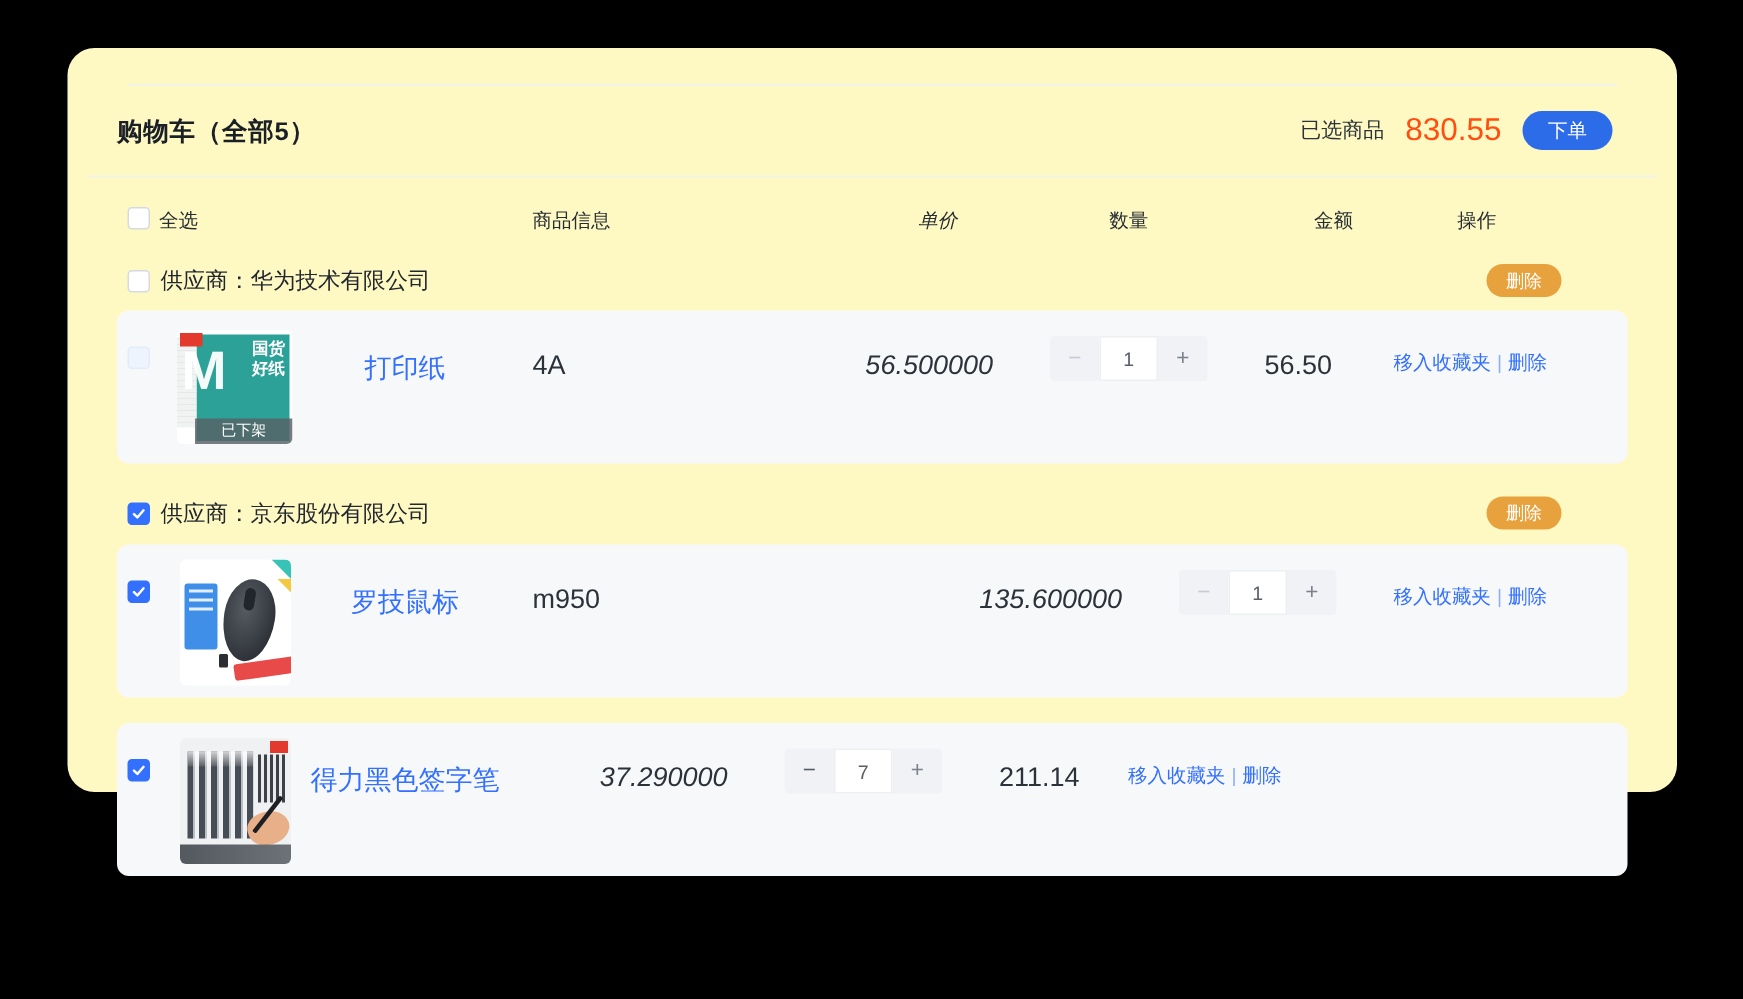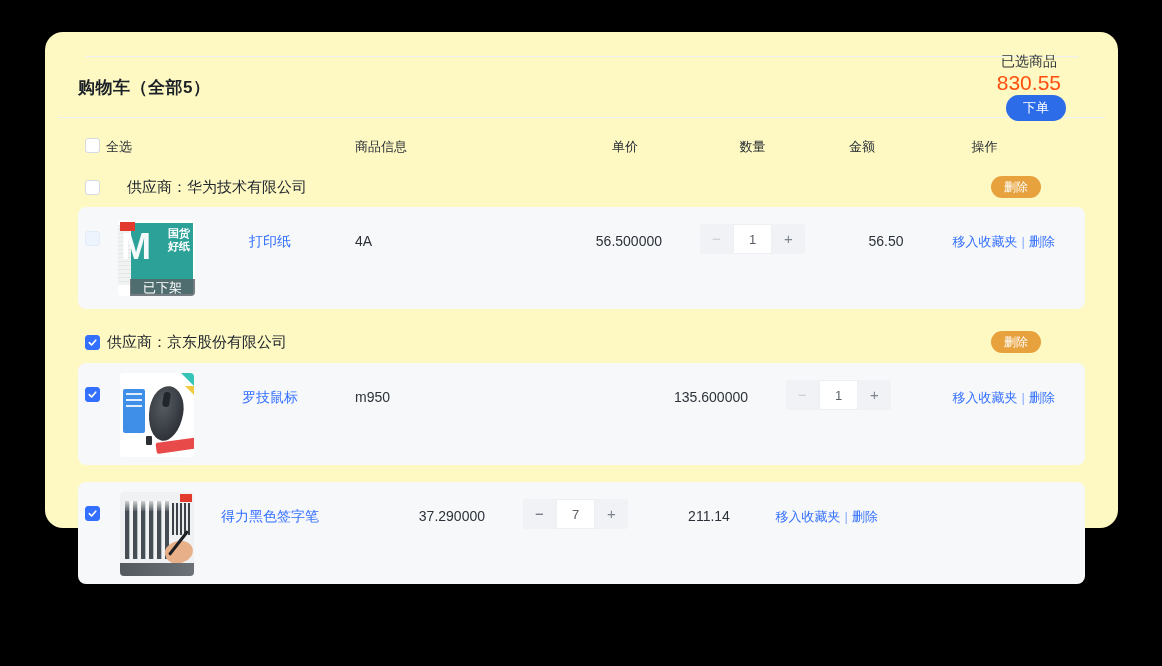--- a/index.html
+++ b/index.html
@@ -14,65 +14,65 @@
     position:absolute; left:45px; top:32px;
     width:1073px; height:496px;
     background:#fef9c3; border-radius:18px;
   }
   .top-divider { height:1px; background:#f0f1f3; margin:24px 40px 0; }
   .mid-divider { height:1px; background:#f0f1f3; margin:0 13px; }
 
   
   .title-bar { height:60px; display:flex; align-items:center; justify-content:space-between; padding:0 43px 0 33px; }
   .title { font-size:17px; font-weight:bold; color:#1b2026; letter-spacing:.5px; }
-  .summary { display:flex; align-items:center;flex-direction:column; }
+  .summary { display:flex; align-items:center; }
   .sum-label { font-size:14px; color:#2c3339; margin-right:14px; }
   .sum-total { font-size:21px; color:#ff4e0f; margin-right:14px; }
   .order-btn { background:#2d6ce8; color:#fff; font-size:13px; border:none; border-radius:14px; height:26px; padding:0 17px; cursor:pointer; }
 
   
   .c-check { width:40px; flex:none; }
   .c-img   { width:77px; flex:none; }
   .c-name  { width:150px; flex:none; text-align:center; }
   .c-spec  { flex:1; padding-left:10px; }
-  .c-price { width:140px; flex:none; text-align:right; }
+  .c-price { width:140px; flex:none; text-align:right;font-style:italic; }
   .c-qty   { width:181px; flex:none; }
-  .c-amt   { width:86px; flex:none; text-align:center; }
-  .c-ops   { width:156px; flex:none; text-align:right; padding-right:30px; }
+  .c-amt   { width:86px; flex:none; text-align:left; }
+  .c-ops   { width:156px; flex:none; text-align:left; padding-right:30px; }
 
   
   .thead { display:flex; margin:0 33px; padding:20px 0 12px; font-size:13px; color:#272d34; align-items:center; }
   .h-group { width:267px; flex:none; display:flex; align-items:flex-start; }
   .h-group .checkbox { margin-left:7px; margin-right:6px; }
   .thead .c-price { padding-right:24px; }
-  .thead .c-amt { text-align:left; padding-left:6px; }
+  .thead .c-amt { text-align:center; padding-left:6px; }
   .thead .c-ops { text-align:center; padding-right:45px; }
 
   
   .checkbox { width:15px; height:15px; border-radius:3px; border:1px solid #d5d9e0; background:#fff; flex:none; display:flex; align-items:center; justify-content:center; cursor:pointer; }
   .checkbox.checked { background:#3370ff; border-color:#3370ff; }
   .checkbox.soft { background:#eef4fd; border-color:#e2ebf9; }
   .checkbox svg { display:block; }
 
   
   .supplier-row { display:flex; align-items:center; margin:0 33px; height:34px; }
   .supplier-row .checkbox { margin-left:7px; }
   .supplier-name { font-size:15px; color:#22272e; margin-left:7px; }
   .supplier-del { margin-left:auto; margin-right:44px; background:#e7a23e; color:#fff; border:none; border-radius:11px; height:22px; padding:0 13px; font-size:12px; cursor:pointer; }
-  .sr-1 { margin-top:2px;gap:20px; }
+  .sr-1 { margin-top:2px; }
   .sr-2 { margin-top:16px; }
 
   
   .item-row { display:flex; align-items:flex-start; margin:0 33px; height:102px; background:#f7f8fa; border-radius:8px; }
   .ir-1 { margin-top:3px; }
   .ir-2 { margin-top:4px; }
   .ir-3 { margin-top:17px; }
   .item-row .c-check { padding-top:24px; }
   .item-row .checkbox { margin-left:7px; }
-  .cell-txt { padding-top:26px; font-size:14px; color:#2c3239; }
+  .cell-txt { padding-top:26px; font-size:18px; color:#2c3239; }
   .prod-link { color:#3370ff; text-decoration:none; cursor:pointer; }
   .qty-wrap { padding-top:17px; display:flex; justify-content:center; }
   .ops-links { font-size:13px; }
   .ops-links a { color:#3370ff; text-decoration:none; cursor:pointer; }
   .ops-sep { color:#3370ff; opacity:.55; margin:0 4px; }
 
   
   .stepper { width:105px; height:30px; background:#f0f2f5; border-radius:3px; display:flex; overflow:hidden; }
   .step-btn { width:33px; flex:none; border:none; background:transparent; font-size:15px; color:#7d838d; cursor:pointer; line-height:28px; }
   .step-btn.dim { color:#c6cbd3; }
@@ -83,21 +83,21 @@
   .pimg { position:relative; width:77px; height:76px; margin-top:13px; border-radius:4px; overflow:hidden; background:#fff; cursor:pointer; }
   .pimg.tall { height:84px; width:74px; margin-top:10px; margin-left:2px; }
 
   
   .paper-side { position:absolute; left:0; top:5px; width:13px; height:60px;
     background:repeating-linear-gradient(0deg,#f1f3f3 0 3px,#e4e8e8 3px 4px); }
   .paper-main { position:absolute; left:13px; top:3px; right:2px; bottom:2px; background:#2ba198; }
   .mg-logo { position:absolute; left:2px; top:2px; width:15px; height:9px; background:#e23b2e; }
   .m-letter { position:absolute; left:3px; top:9px; font-size:36px; font-weight:bold; color:rgba(255,255,255,.95); line-height:1; }
   .paper-txt { position:absolute; right:1px; top:7px; width:26px; font-size:11px; font-weight:bold; color:#fff; line-height:13px; word-break:break-all; text-align:left; }
-  .img-badge { position:absolute; left:12px; right:0; bottom:0; height:17px; background:rgba(88,96,103,.82); color:#fff; font-size:13px; line-height:17px; text-align:center; }
+  .img-badge { position:absolute; left:12px; right:0; bottom:0; height:17px; background:rgba(88,96,103,.82); color:#fff; font-size:10px; line-height:17px; text-align:center; }
 
   
   .mouse-banner { position:absolute; left:3px; top:16px; width:22px; height:44px; background:#3f8fe8; border-radius:2px; }
   .mouse-banner i { display:block; height:2px; background:rgba(255,255,255,.85); margin:4px 3px 0; }
   .mouse-body { position:absolute; right:11px; top:13px; width:34px; height:55px; background:radial-gradient(ellipse at 40% 35%, #565c63, #30343a 70%); border-radius:50% 50% 50% 50% / 45% 45% 55% 55%; transform:rotate(9deg); }
   .mouse-wheel { position:absolute; right:24px; top:19px; width:7px; height:15px; background:#22252a; border-radius:4px; transform:rotate(9deg); }
   .tri { position:absolute; width:0; height:0; }
   .tri-teal { right:0; top:0; border-left:13px solid transparent; border-top:13px solid #35c4b5; }
   .tri-yellow { right:0; top:13px; border-left:9px solid transparent; border-top:9px solid #f3c93f; }
   .mouse-ribbon { position:absolute; right:-6px; bottom:6px; width:44px; height:11px; background:#e84a4a; transform:rotate(-8deg); border-radius:2px; }

